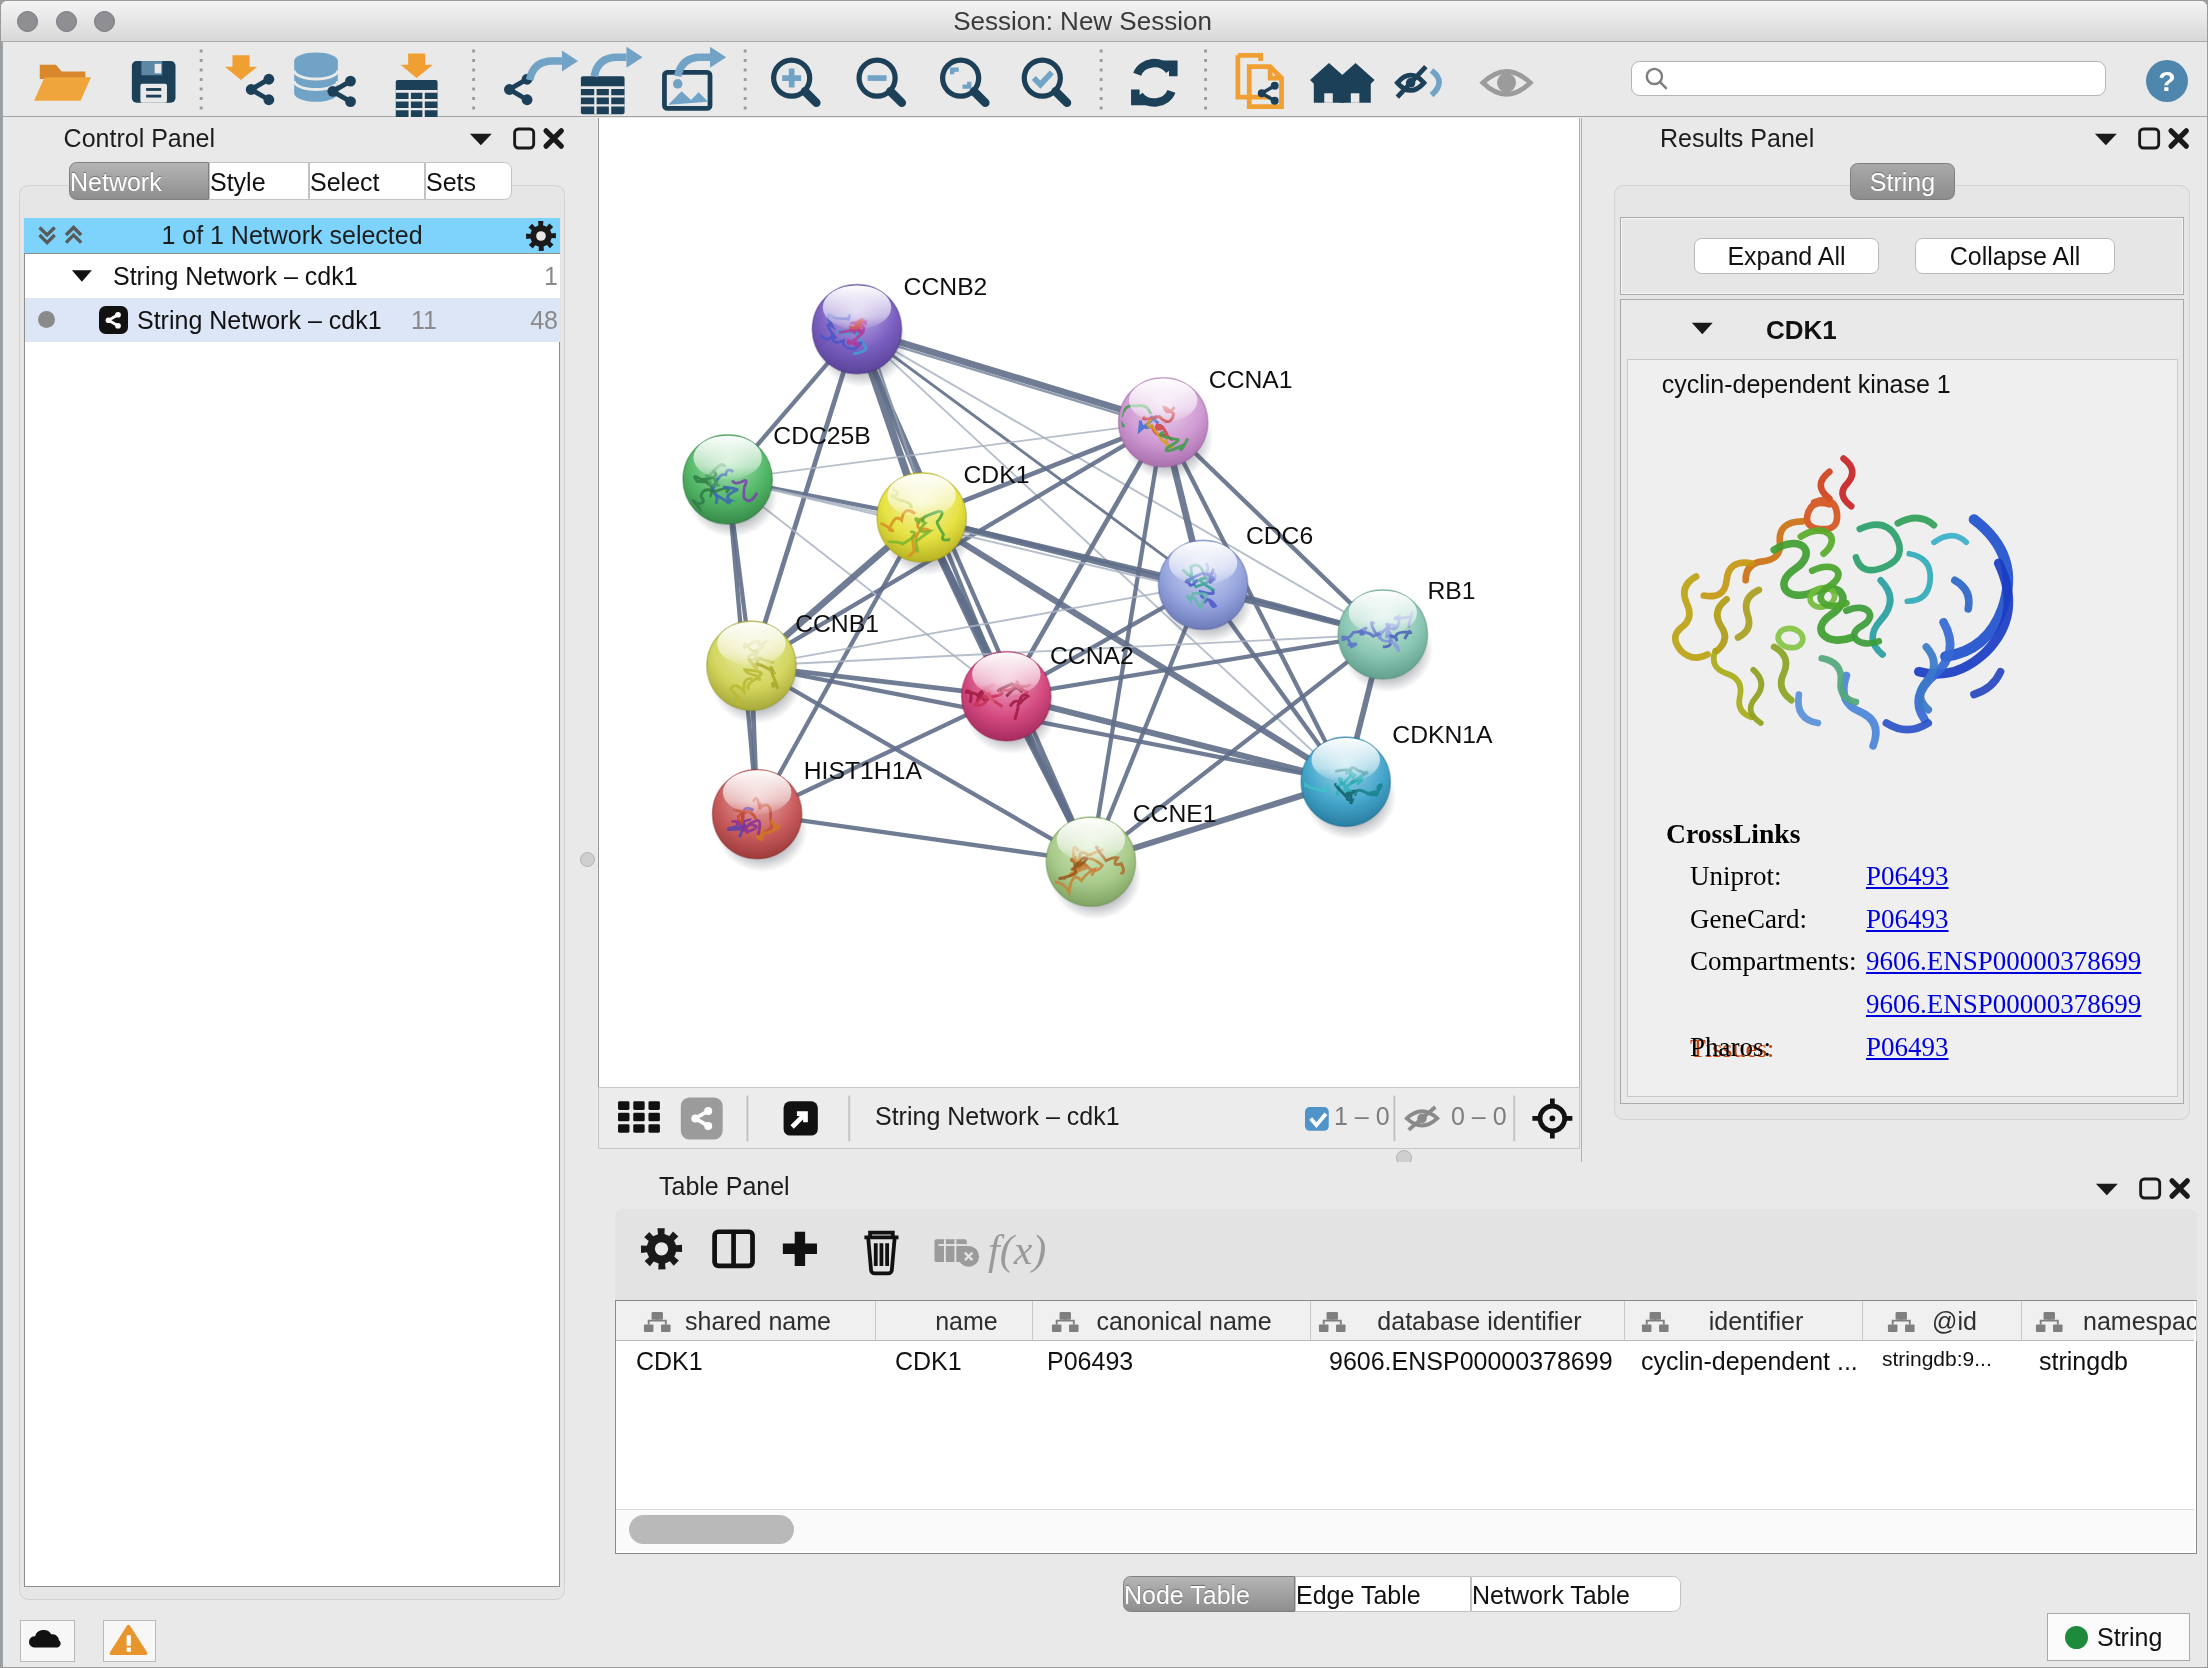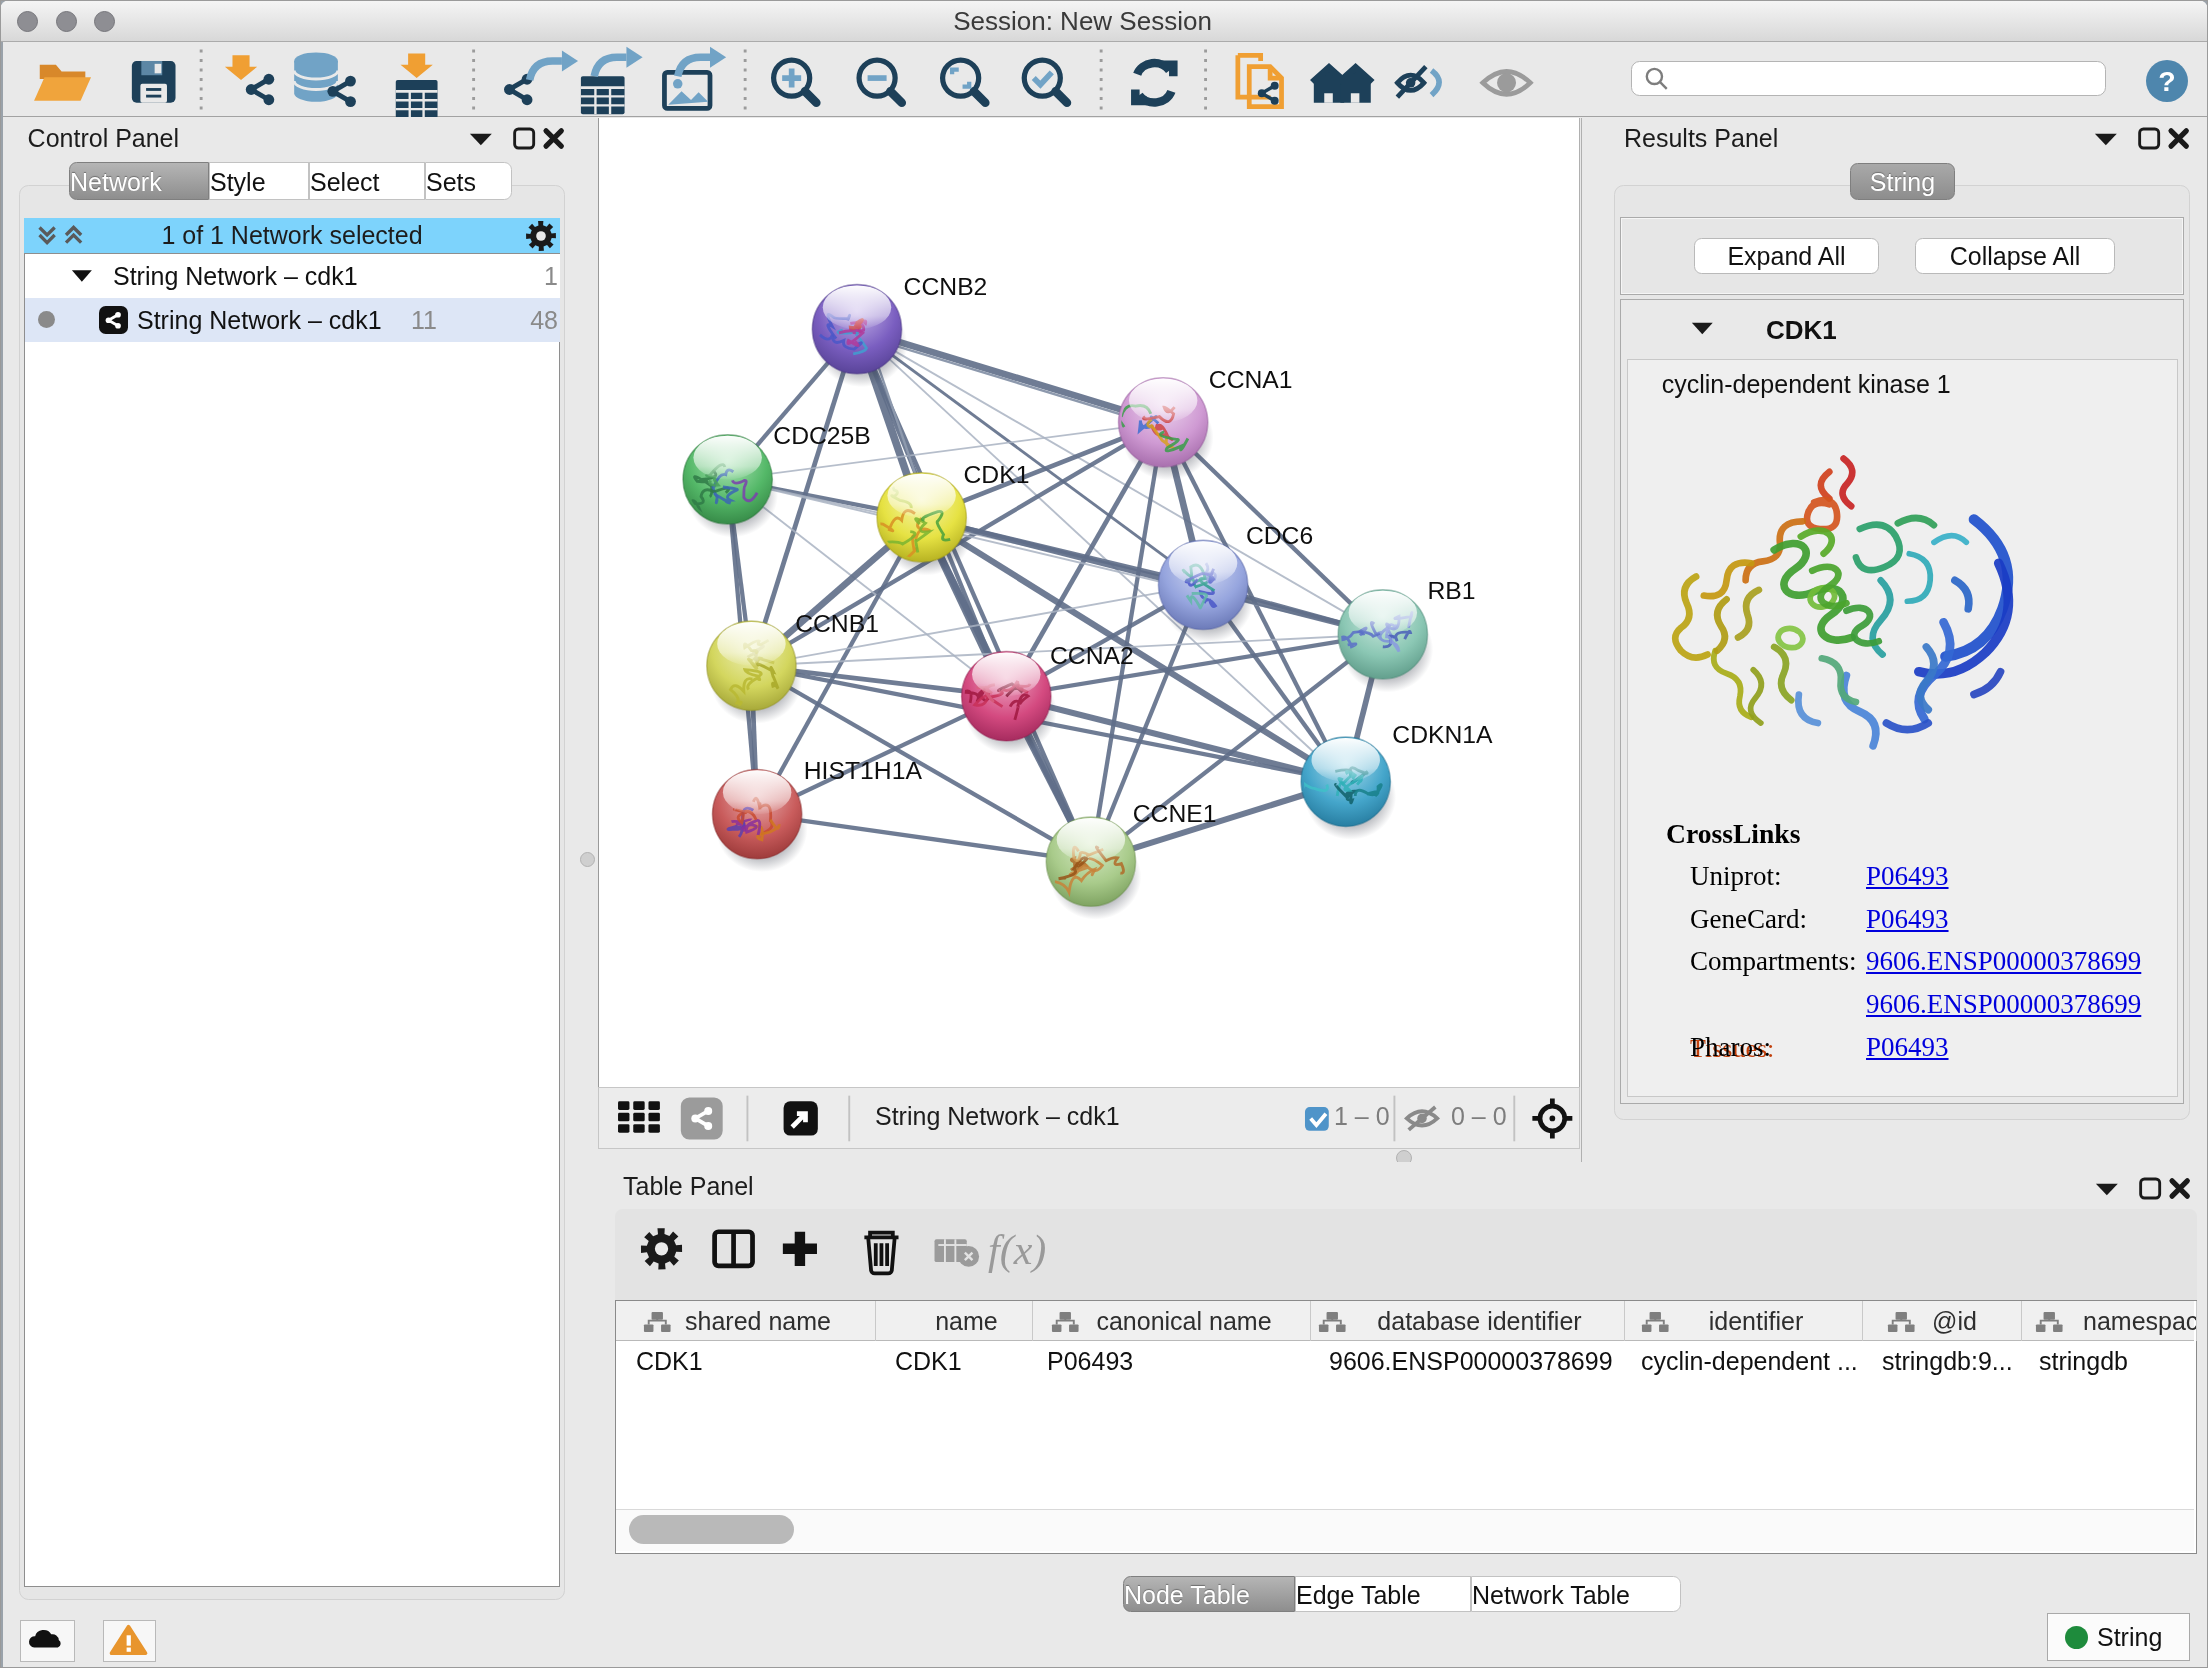--- a/index.html
+++ b/index.html
@@ -1,16 +1,16 @@
 <!DOCTYPE html>
 <html style="font-size:15px"><head><meta charset="utf-8"><style>
 * { margin:0; padding:0; box-sizing:border-box; }
 html,body { width:2208px; height:1668px; font-family:"Liberation Sans",sans-serif; background:#e9e9e9; overflow:hidden; }
 .abs { position:absolute; }
-.hdrtxt { font-size:25px; color:#1c1c1c; }
+.hdrtxt { font-size:25px; color:#1c1c1c;margin-left:36px; }
 .tab { position:absolute; height:38px; font-size:25px; text-align:left; line-height:38px; background:#fff; color:#111; border:1px solid #c2c2c2; }
 .tabsel { background:linear-gradient(#b5b5b5,#8e8e8e); color:#fff; text-shadow:0 -1px 1px rgba(0,0,0,0.35); border:1px solid #7f7f7f; }
 .btn { position:absolute; background:#fff; border:1px solid #b9b9b9; border-radius:7.6px; font-size:25px; color:#111; text-align:center; }
 .serif { font-family:"Liberation Serif",serif; }
 </style></head><body>
 <div class="abs" style="left:0;top:0;width:2208px;height:1668px;border:1px solid #9a9a9a;z-index:99;pointer-events:none"></div>
 <div class="abs" style="left:0;top:42px;width:2.9px;height:1626px;background:#9aa2aa;z-index:98"></div>
 <div class="abs" style="left:0;top:0;width:2208px;height:42px;background:#9aa2aa"></div>
 <div class="abs" style="left:0;top:0;width:2208px;height:42px;background:linear-gradient(#f5f5f5,#d8d8d8);border-bottom:1px solid #ababab;border-radius:9.5px 9.5px 0 0">
     <div class="abs" style="left:17px;top:10.5px;width:21px;height:21px;border-radius:50%;background:#8e8e93;border:1px solid #76767b"></div>
@@ -730,21 +730,21 @@
           <rect x="19" y="15" width="10" height="8" rx="1"></rect>
           <path d="M 6 15 v-4 h18 v4 M 15 10 v-2" stroke="#7f7f7f" stroke-width="2" fill="none"></path>
         </g>
       </svg>
     </div>
     <div class="abs" style="left:20px;top:46px;font-size:25px;color:#111">CDK1</div>
     <div class="abs" style="left:279px;top:46px;font-size:25px;color:#111">CDK1</div>
     <div class="abs" style="left:431px;top:46px;font-size:25px;color:#111">P06493</div>
     <div class="abs" style="left:713px;top:46px;font-size:25px;color:#111">9606.ENSP00000378699</div>
     <div class="abs" style="left:1025px;top:46px;font-size:25px;color:#111">cyclin-dependent ...</div>
-    <div class="abs" style="left:1266px;top:46px;font-size:25px;color:#111">stringdb:9...</div>
+    <div class="abs" style="left:1266px;top:46px;font-size:21px;color:#111">stringdb:9...</div>
     <div class="abs" style="left:1423px;top:46px;font-size:25px;color:#111">stringdb</div>
     <div class="abs" style="left:0;top:208px;width:1578px;height:42px;background:#fafafa;border-top:1px solid #d9d9d9">
       <div class="abs" style="left:13.3px;top:4.8px;width:165px;height:29.5px;border-radius:15px;background:#b9b9b9"></div>
     </div>
   </div>
 <div class="tab tabsel" style="left:1123px;top:1576px;width:172px;border-radius:7.6px 0 0 7.6px;line-height:36px;height:36px">Node Table</div>
 <div class="tab" style="left:1295px;top:1576px;width:176px;line-height:36px;height:36px">Edge Table</div>
 <div class="tab" style="left:1471px;top:1576px;width:210px;border-radius:0 7.6px 7.6px 0;line-height:36px;height:36px">Network Table</div>
 <div class="abs" style="left:0;top:1602px;width:2208px;height:67px;background:#e9e9e9;border-top:1.9px solid #c2c2c2;z-index:-1"></div>
 <div class="abs" style="left:20px;top:1620px;width:55px;height:42px;background:#f7f7f7;border:1.9px solid #b9b9b9"><svg width="51" height="38" viewBox="0 0 54 40">

